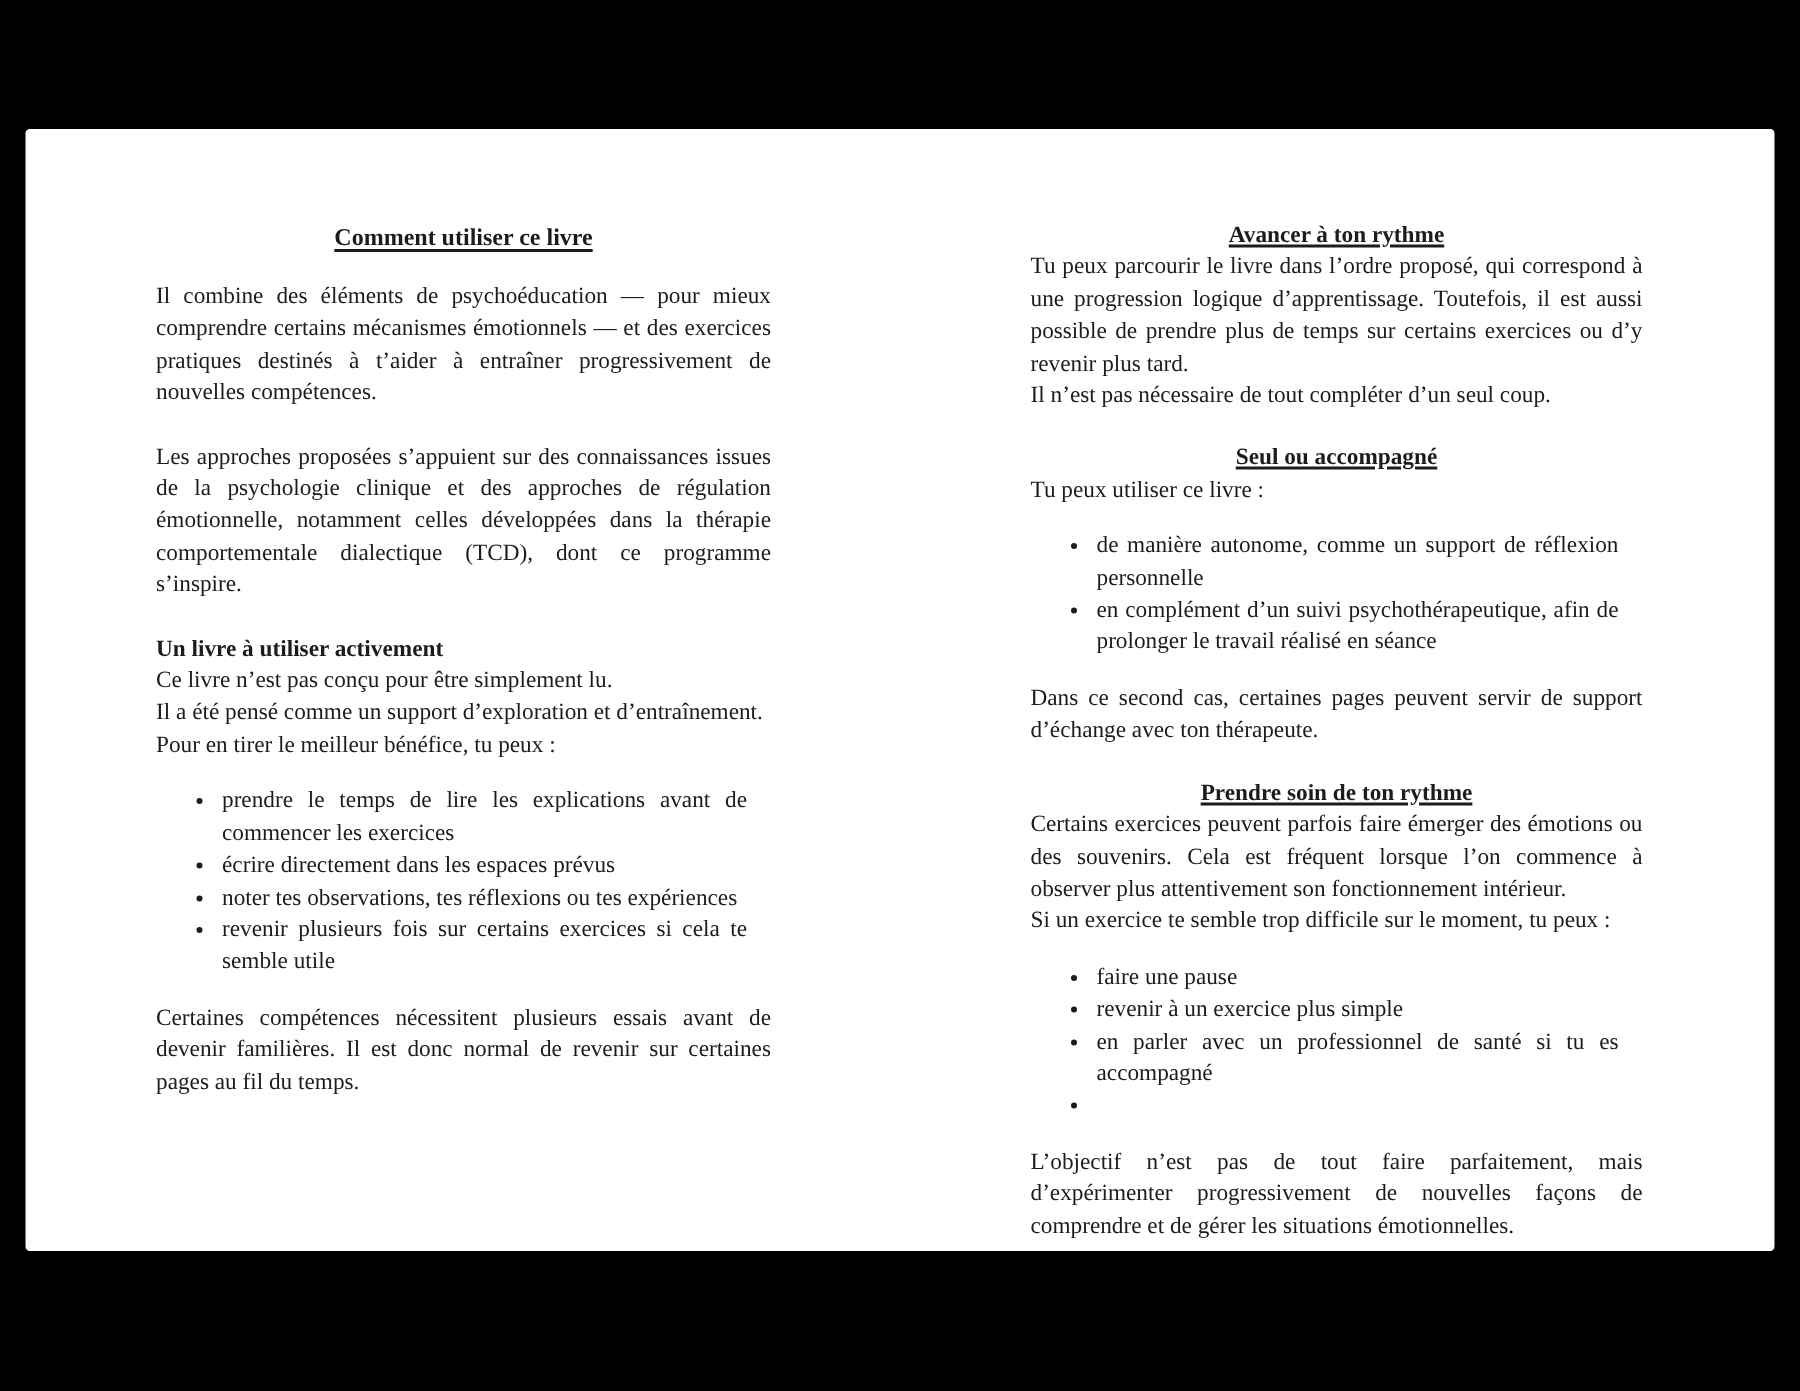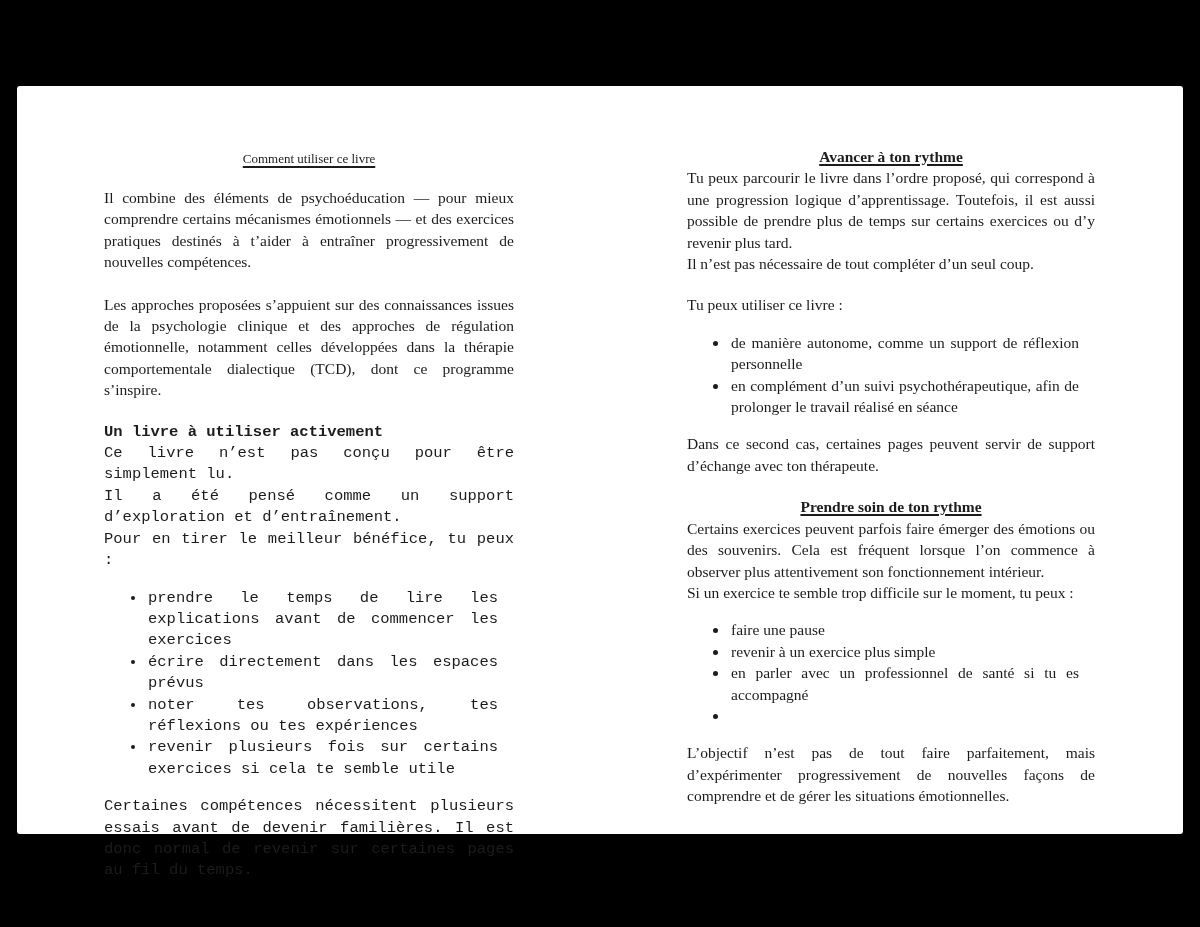--- a/index.html
+++ b/index.html
@@ -19,30 +19,30 @@
     border-radius: 3px;
     color: #1c1c1c;
     font-size: 15.5px;
     line-height: 21.4px;
   }
   .col { position: absolute; top: 60px; }
   .col-left  { left: 87px;  width: 410px; }
   .col-right { left: 670px; width: 408px; }
 
   .doc-title {
-    font-size: 13px;
-    font-weight: 400;
+    font-size: 16px;
+    font-weight: 700;
     line-height: 25px;
     text-align: center;
     margin: 0 0 16px 0;
   }
   .doc-title .u { text-decoration: underline; text-decoration-thickness: 1.5px; text-underline-offset: 3px; }
 
   .para { margin: 0 0 21px 0; text-align: justify; }
-  .group { margin: 0 0 20px 0; font-family: Liberation Mono, monospace; }
+  .group { margin: 0 0 20px 0; }
   .section { margin: 0 0 20px 0; }
   .line { text-align: justify; }
 
   .heading { font-weight: 700; }
   .heading.underlined { text-decoration: underline; text-decoration-thickness: 1.5px; text-underline-offset: 2px; text-align: center; }
 
   ul.bullets {
     margin: 16px;
     padding: 0 0 0 26px;
     list-style: disc;
@@ -83,20 +83,21 @@
 
   <div class="col col-right">
 
     <div class="section">
       <div class="heading underlined">Avancer à ton rythme</div>
       <div class="line">Tu peux parcourir le livre dans l’ordre proposé, qui correspond à une progression logique d’apprentissage. Toutefois, il est aussi possible de prendre plus de temps sur certains exercices ou d’y revenir plus tard.</div>
       <div class="line">Il n’est pas nécessaire de tout compléter d’un seul coup.</div>
     </div>
 
     <div class="section">
+      <div class="heading underlined">Seul ou accompagné</div>
       <div class="line">Tu peux utiliser ce livre :</div>
       <ul class="bullets">
         <li>de manière autonome, comme un support de réflexion personnelle</li>
         <li>en complément d’un suivi psychothérapeutique, afin de prolonger le travail réalisé en séance</li>
       </ul>
       <div class="line">Dans ce second cas, certaines pages peuvent servir de support d’échange avec ton thérapeute.</div>
     </div>
 
     <div class="section">
       <div class="heading underlined">Prendre soin de ton rythme</div>

